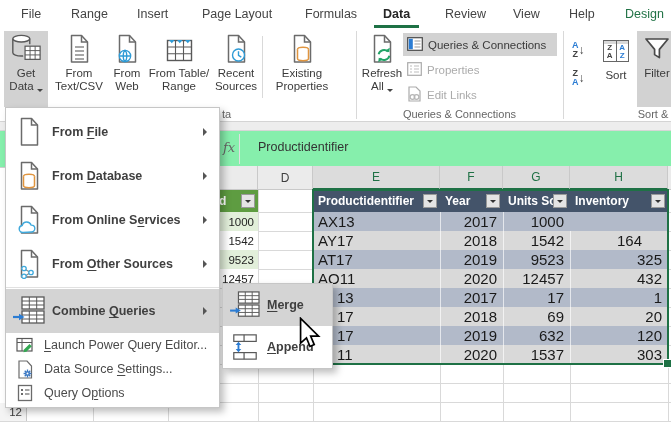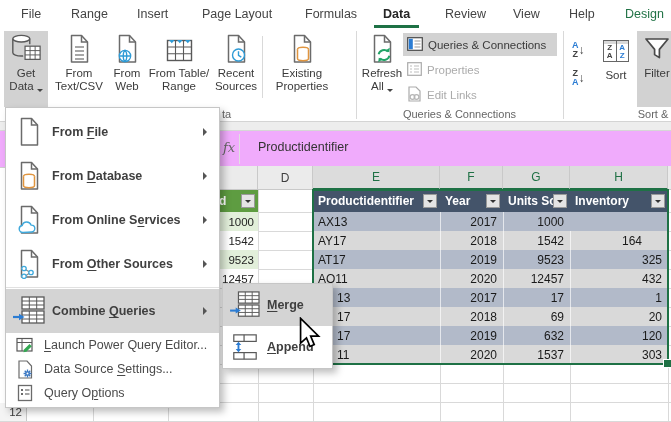--- a/index.html
+++ b/index.html
@@ -23,42 +23,42 @@
   .vsep{position:absolute;width:1px;background:#D9D9D9}
   .grplabel{position:absolute;font-size:11px;color:#666;text-align:center;white-space:nowrap}
   .caret{display:inline-block;width:0;height:0;border:3.5px solid transparent;
          border-top-color:#444;margin-left:3px;position:relative;top:5px}
   .azletters{font-weight:bold;font-size:9px;line-height:8.5px;text-align:center}
   .sorticon{width:24px;height:20px;border:1px solid #666;background:#fff;display:flex;
             box-shadow:inset 0 3px 0 #D9D9D9;font-weight:bold;font-size:8px;line-height:8px}
   .sorticon div{flex:1;display:flex;flex-direction:column;align-items:center;justify-content:flex-end;padding-bottom:1px}
   .sorticon div+div{border-left:1px solid #666}
   
-  #fbar{position:absolute;left:0;top:130px;width:671px;height:36px;background:#f0abfc;
+  #fbar{position:absolute;left:0;top:130px;width:671px;height:36px;background:#86efac;
         border-top:1px solid #D6D6D6;border-bottom:1px solid #CFCFCF}
   #fx{position:absolute;left:223px;top:9px;font-family:"DejaVu Serif",serif;font-style:italic;
       font-size:13px;color:#666}
   #fbar .div1{position:absolute;left:239px;top:3px;bottom:3px;width:1px;background:#E0E0E0}
   #fvalue{position:absolute;left:258px;top:9px;font-size:12.5px;color:#333}
   #colheads{position:absolute;left:216px;top:166px;height:24px;display:flex}
   .colhead{height:24px;background:#EBEBEB;border-right:1px solid #C9C9C9;border-bottom:1px solid #C9C9C9;
            display:flex;align-items:center;justify-content:center;font-size:12px;color:#3f3f3f;box-sizing:border-box}
   .colhead.sel{background:#DCDCDC;color:#1F7145;border-bottom:2px solid #1E7145}
   
   #sheet{position:absolute;left:216px;top:190px;width:455px;height:232px;background:#fff}
   .gl{position:absolute;background:#D9D9D9}
   
   #xltable{position:absolute;left:313px;top:190px;width:355px}
   .throw{display:flex;height:22px}
   .th{background:#44546A;color:#fff;font-weight:bold;font-size:12px;display:flex;align-items:center;
       padding-left:5px;box-sizing:border-box;position:relative}
   .filterbtn{position:absolute;right:3px;top:4px;width:14px;height:14px;background:#E4E4E4;
              border:1px solid #999;box-sizing:border-box;display:flex;align-items:center;justify-content:center}
   .filterbtn:after{content:"";width:0;height:0;border:3.5px solid transparent;border-top-color:#333;margin-top:3px}
-  .trow{display:flex;height:19px;font-size:12px;color:#1a1a1a}
+  .trow{display:flex;height:19px;font-size:15px;color:#1a1a1a}
   .trow.b0{background:#B2BAC9}.trow.b1{background:#D9D9D9}
   .td{display:flex;align-items:center;box-sizing:border-box;overflow:hidden;white-space:nowrap}
   .td+.td{border-left:1px solid rgba(255,255,255,.65)}
   .td.txt{padding-left:5px}.td.num{justify-content:flex-end;padding-right:6px}
   .td.partial{padding-left:24px}
   #selborder{position:absolute;left:312px;top:189px;width:353px;height:172px;
              border:2px solid #1E7145;pointer-events:none}
   #fillhandle{position:absolute;left:663px;top:359px;width:7px;height:7px;background:#1E7145;
               border:1px solid #fff;pointer-events:none}
   

